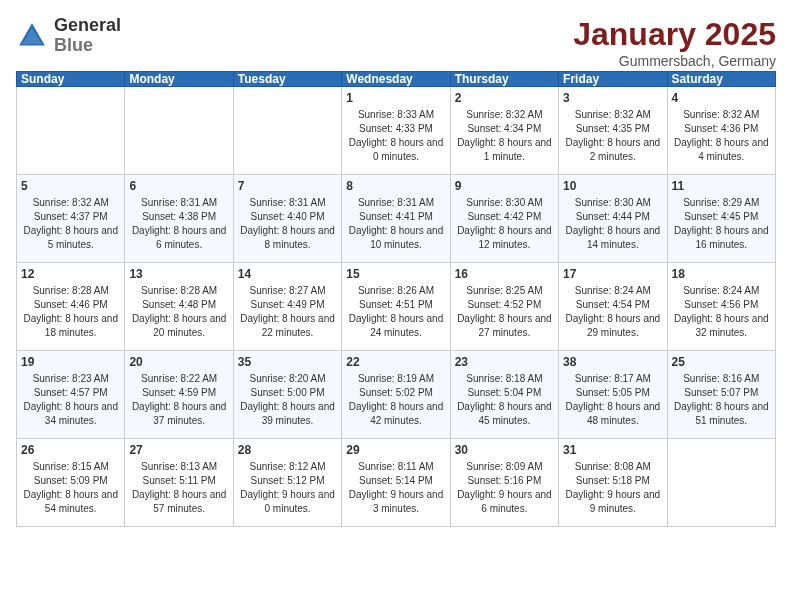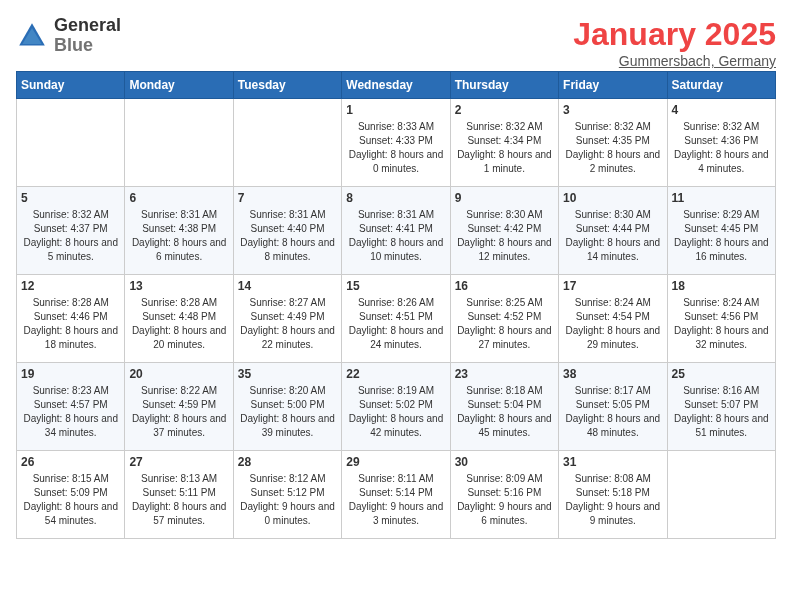--- a/index.html
+++ b/index.html
@@ -39,38 +39,37 @@
     .logo-icon {
       width: 32px;
       height: 32px;
     }
     .title-block {
       text-align: right;
     }
     .month-title {
       font-size: 32px;
       font-weight: bold;
-      color: #ef4444;
+      color: #7f1d1d;
     }
     .location {
       font-size: 14px;
       color: #555;
-      text-decoration: underline;
     }
     table {
       width: 100%;
       border-collapse: collapse;
       table-layout: fixed;
     }
     thead th {
       background-color: #2a6db5;
       color: #fff;
       font-size: 12px;
       font-weight: bold;
-      padding: 6px 4px;
+      padding: 0 4px;
       text-align: left;
       border: 1px solid #1e5a9a;
     }
     tbody td {
       vertical-align: top;
       padding: 4px;
       border: 1px solid #ccc;
       font-size: 10px;
       color: #333;
       height: 88px;

